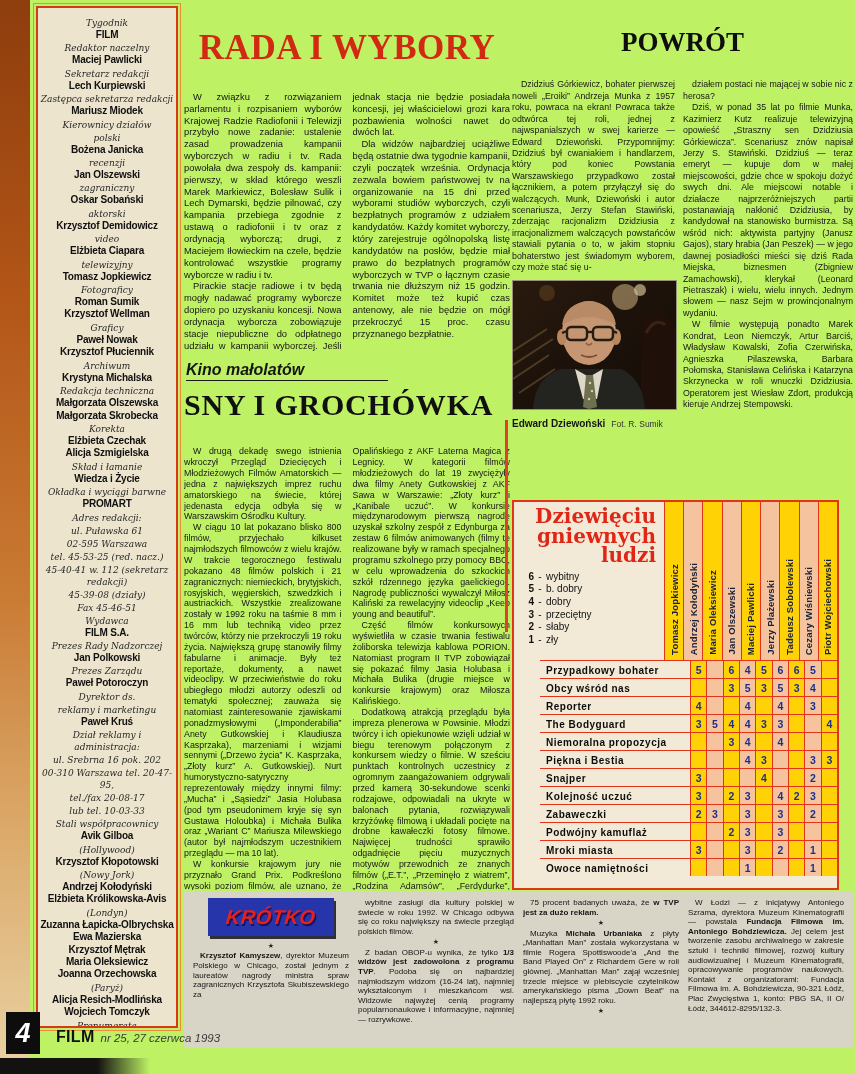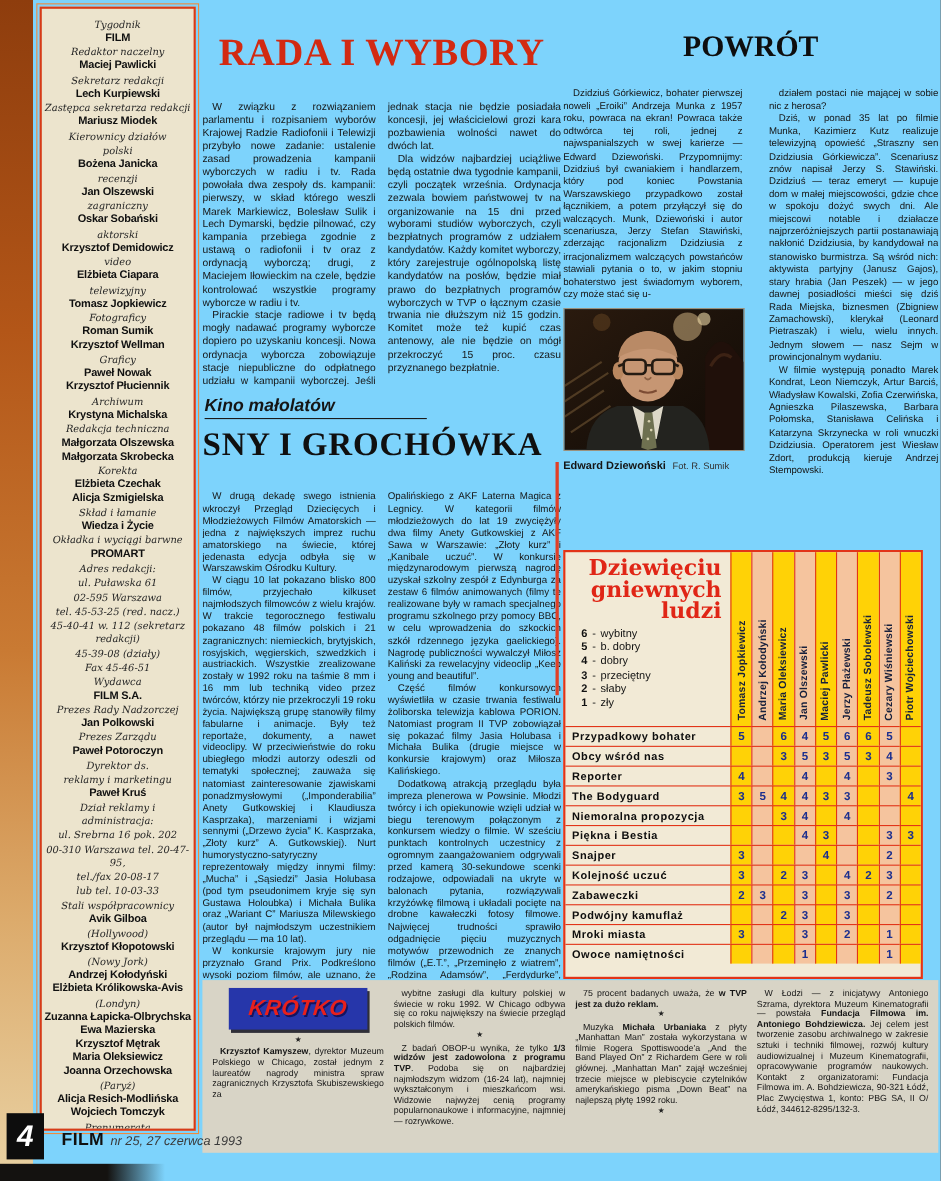--- a/index.html
+++ b/index.html
@@ -1,16 +1,16 @@
 <!DOCTYPE html>
 <html lang="pl"><head>
 <meta charset="utf-8">
 <style>
   html,body{margin:0;padding:0;background:#777;}
-  .page{position:relative;width:855px;height:1074px;margin:0 auto;background:#7dd3fc;
+  .page{position:relative;width:855px;height:1074px;margin:0 auto;background:#bef264;
         font-family:"Liberation Sans",sans-serif;color:#151515;overflow:hidden;}
   
   .left-strip{position:absolute;left:0;top:0;width:30px;height:1074px;
       background:linear-gradient(180deg,#8e3d0d 0%,#b35618 28%,#c97a33 55%,#dcab6c 78%,#e9d2a4 100%);}
   .corner-dark{position:absolute;left:0;top:1058px;width:150px;height:16px;
       background:linear-gradient(90deg,#141210 0%,#141210 65%,rgba(20,18,16,0) 100%);}
   
   .masthead{position:absolute;left:36px;top:6px;width:142px;height:1022px;box-sizing:border-box;
       border:2px solid #d63b18;outline:1px solid #ef8b3f;outline-offset:2px;
       background:#ece4cd;padding:8px 2px 4px;text-align:center;overflow:hidden;}
@@ -25,21 +25,21 @@
   .body-2col p{margin:0;text-indent:9px;}
   .kicker{margin:10px 0 2px 2px;font-style:italic;font-weight:bold;font-size:16px;
       width:62%;border-bottom:1.5px solid #1a1a1a;padding-bottom:1px;}
   .sny-title{font-family:"Liberation Serif",serif;font-weight:bold;font-size:30px;line-height:32px;
       color:#101010;letter-spacing:0.8px;margin-top:8px;}
   .sny-body{font-size:8.9px;line-height:1.22;margin-top:22px;height:512px;overflow:hidden;}
   
   .right{position:absolute;left:512px;top:6px;width:341px;height:492px;overflow:hidden;}
   .powrot-title{font-family:"Liberation Serif",serif;font-weight:bold;font-size:27px;line-height:1.06;
       text-align:center;color:#0e0e0e;}
-  .powrot-cols{display:flex;gap:24px;margin-top:7px;}
+  .powrot-cols{display:flex;gap:8px;margin-top:7px;}
   .p-col1{width:163px;flex:none;}
   .p-col2{flex:1;}
   .powrot-cols p{margin:0;text-indent:9px;text-align:justify;font-size:8.8px;line-height:1.3;}
   .photo-fig{margin:6px 0 0;}
   .photo-fig svg{display:block;border:1px solid #9a917d;}
   .photo-cap{margin-top:3px;white-space:nowrap;}
   .photo-cap .cap-name{font-weight:bold;font-size:10px;}
   .photo-cap .cap-credit{font-size:8.5px;color:#333;margin-left:6px;}
   .red-rule{position:absolute;left:505px;top:420px;width:3px;height:212px;background:#e04028;}
   
@@ -52,21 +52,21 @@
   .legend{margin-top:5px;font-size:10px;color:#111;}
   .legend-row{display:flex;line-height:12.6px;}
   .legend-num{width:16px;text-align:right;font-weight:bold;}
   .legend-dash{width:12px;text-align:center;}
   .rt-cols{flex:1;display:grid;grid-template-columns:repeat(9,1fr);}
   .rt-col{border-left:1px solid #e23418;display:flex;align-items:flex-end;justify-content:center;padding-bottom:5px;}
   .rt-col span{writing-mode:vertical-rl;transform:rotate(180deg);font-weight:bold;font-size:9.5px;
       color:#17203c;letter-spacing:0.2px;white-space:nowrap;}
   .col-y{background:#ffd206;}
   .col-p{background:#f5c49e;}
-  .rt-grid{display:grid;grid-template-columns:150px repeat(9,1fr);}
+  .rt-grid{display:grid;grid-template-columns:150px repeat(9,1fr);padding-left:26px;}
   .rg-label{border-top:1.6px solid #e23418;font-weight:bold;font-size:10px;letter-spacing:0.5px;
       padding:4px 2px 2px 6px;color:#0d0d0d;white-space:nowrap;overflow:hidden;}
   .rg-cell{border-top:1.6px solid #e23418;border-left:1px solid #e23418;text-align:center;
       font-weight:bold;font-size:10.5px;color:#1c2f8e;padding-top:3px;}
   
   .bottom-panel{position:absolute;left:184px;top:891px;width:669px;height:157px;background:#d8d4c6;
       display:flex;gap:9px;padding:7px 9px;box-sizing:border-box;}
   .bp-col{flex:1;font-size:8px;line-height:1.2;text-align:justify;overflow:hidden;}
   .bp-col p{margin:0 0 2px;text-indent:7px;}
   .bp-col p.star{text-align:center;text-indent:0;color:#222;font-size:7px;margin:1px 0;}

